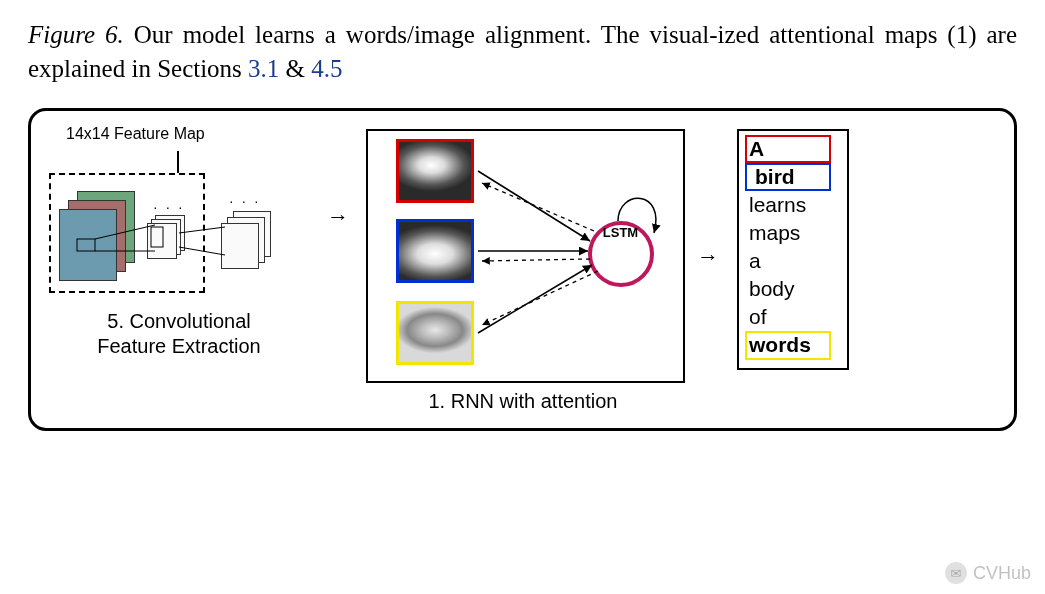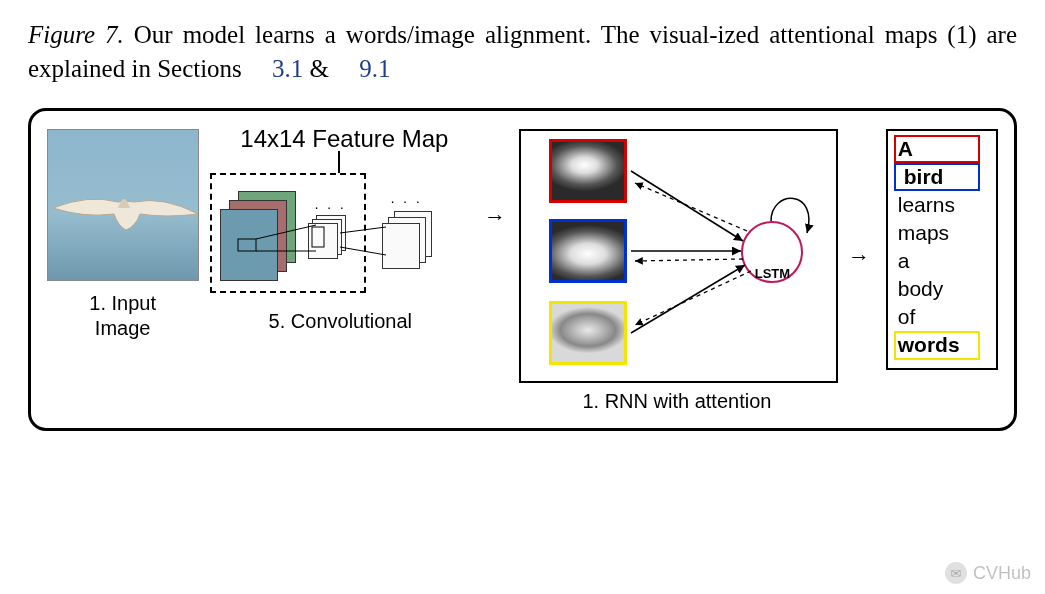--- a/index.html
+++ b/index.html
@@ -11,21 +11,21 @@
     width: 1045px;
     box-sizing: border-box;
   }
   .caption {
     font-size: 25px;
     line-height: 1.35;
     text-align: justify;
     margin-bottom: 22px;
   }
   .caption .fignum { font-style: italic; }
-  .caption .refnum { color: #1a3e8c; margin-left: 24px; }
+  .caption .refnum { color: #1a3e8c; }
   .figbox {
     border: 3px solid #000;
     border-radius: 18px;
     padding: 18px 14px 14px 14px;
     display: flex;
     gap: 10px;
     align-items: flex-start;
     font-family: Verdana, Geneva, sans-serif;
   }
   .panel {
@@ -48,22 +48,22 @@
     background: linear-gradient(#8eb6cc 0%, #96bccf 55%, #6f98ac 100%);
     position: relative;
     overflow: hidden;
   }
   .input-image svg { position:absolute; inset:0; }
 
   
   .conv-wrap { position: relative; width: 260px; height: 170px; }
   .fm-label {
     position: absolute;
-    top: -4px; left: 30px;
-    font-size: 24px;
+    top: -4px; left: 17px;
+    font-size: 16px;
     white-space: nowrap;
   }
   .dashbox {
     position: absolute;
     top: 44px; left: 0;
     width: 152px; height: 116px;
     border: 2px dashed #000;
     background: #fff;
   }
   .stack { position:absolute; }
@@ -93,24 +93,24 @@
     position:absolute;
     width:78px; height:64px;
     box-sizing:border-box;
   }
   .blur-top    { background: radial-gradient(ellipse 60% 45% at 45% 40%, #fff 0%, #ddd 30%, #555 75%, #2a2a2a 100%); }
   .blur-mid    { background: radial-gradient(ellipse 70% 50% at 50% 55%, #fff 0%, #ddd 35%, #555 78%, #2a2a2a 100%); }
   .blur-bot    { background: radial-gradient(ellipse 55% 40% at 50% 45%, #e8e8e8 0%, #bbb 35%, #888 70%, #d9d9d9 100%); }
   .lstm-circle {
     position:absolute;
     width:58px; height:58px;
-    border:2px solid #be185d;
+    border:4px solid #be185d;
     border-radius:50%;
     background:#fff;
-    display:flex; align-items:flex-end; justify-content:center;
+    display:flex; align-items:flex-start; justify-content:center;
     font-size:13px; font-weight:bold;
   }
   .rnn-svg { position:absolute; inset:0; }
   .words-frame {
     border:2px solid #000;
     background:#fff;
     padding:4px 6px 8px 6px;
     width:96px;
   }
   .wrow { font-size:21px; line-height:1.15; border:2px solid transparent; padding:0 2px; margin-bottom:0px; display:block; width:fit-content; min-width:86px; box-sizing:border-box; }
@@ -139,37 +139,25 @@
     width:22px; height:22px; border-radius:50%;
     background: rgba(0,0,0,0.12);
     display:flex; align-items:center; justify-content:center;
     font-size:13px;
   }
 </style>
 </head>
 <body>
 
 <div class="caption">
-  <span class="fignum">Figure 7.</span><span> Our model learns a words/image alignment. The visual-ized attentional maps (1) are explained in Sections </span><span class="refnum">3.1</span><span> &amp; </span><span class="refnum">9.1</span>
+  <span class="fignum">Figure 6.</span><span> Our model learns a words/image alignment. The visual-ized attentional maps (1) are explained in Sections </span><span class="refnum">3.1</span><span> &amp; </span><span class="refnum">4.5</span>
 </div>
 
 <div class="figbox">
 
-  <div class="panel" style="width:160px">
-    <div class="input-image">
-      <svg viewBox="0 0 150 150">
-        <path d="M5 78 Q40 64 70 72 Q78 70 86 72 Q116 66 150 84 Q118 88 92 84 Q88 96 78 100 Q70 96 66 84 Q36 88 5 78 Z" fill="#efe7da" stroke="#b6a88f" stroke-width="1"></path>
-        <path d="M70 78 Q76 60 82 78" fill="#d7cbb4"></path>
-      </svg>
-    </div>
-    <div class="panel-label">
-      <span>1. Input</span><br>
-      <span>Image</span>
-    </div>
-  </div>
 
   <div class="panel" style="width:268px">
     <div class="conv-wrap">
       <div class="fm-label">14x14 Feature Map</div>
       <div class="fm-line" style="left:128px; top:22px; height:28px;"></div>
       <div class="dashbox"></div>
 
       <div class="stack" style="left:10px; top:62px;">
         <div class="card c-green" style="left:18px; top:0;"></div>
         <div class="card c-red" style="left:9px;  top:9px;"></div>
@@ -194,20 +182,21 @@
         <rect x="28" y="110" width="18" height="12" fill="none" stroke="#000" stroke-width="1"></rect>
         <line x1="46" y1="110" x2="106" y2="96" stroke="#000" stroke-width="1"></line>
         <line x1="46" y1="122" x2="106" y2="122" stroke="#000" stroke-width="1"></line>
         <rect x="102" y="98" width="12" height="20" fill="none" stroke="#000" stroke-width="1"></rect>
         <line x1="130" y1="104" x2="176" y2="98" stroke="#000" stroke-width="1"></line>
         <line x1="130" y1="118" x2="176" y2="126" stroke="#000" stroke-width="1"></line>
       </svg>
     </div>
     <div class="panel-label">
       <span>5. Convolutional</span><br>
+      <span>Feature Extraction</span>
     </div>
   </div>
 
   <div class="arrow-between">
     <span>→</span>
   </div>
 
   <div class="panel" style="width:320px">
     <div class="rnn-wrap">
       <div class="rnn-frame"></div>

